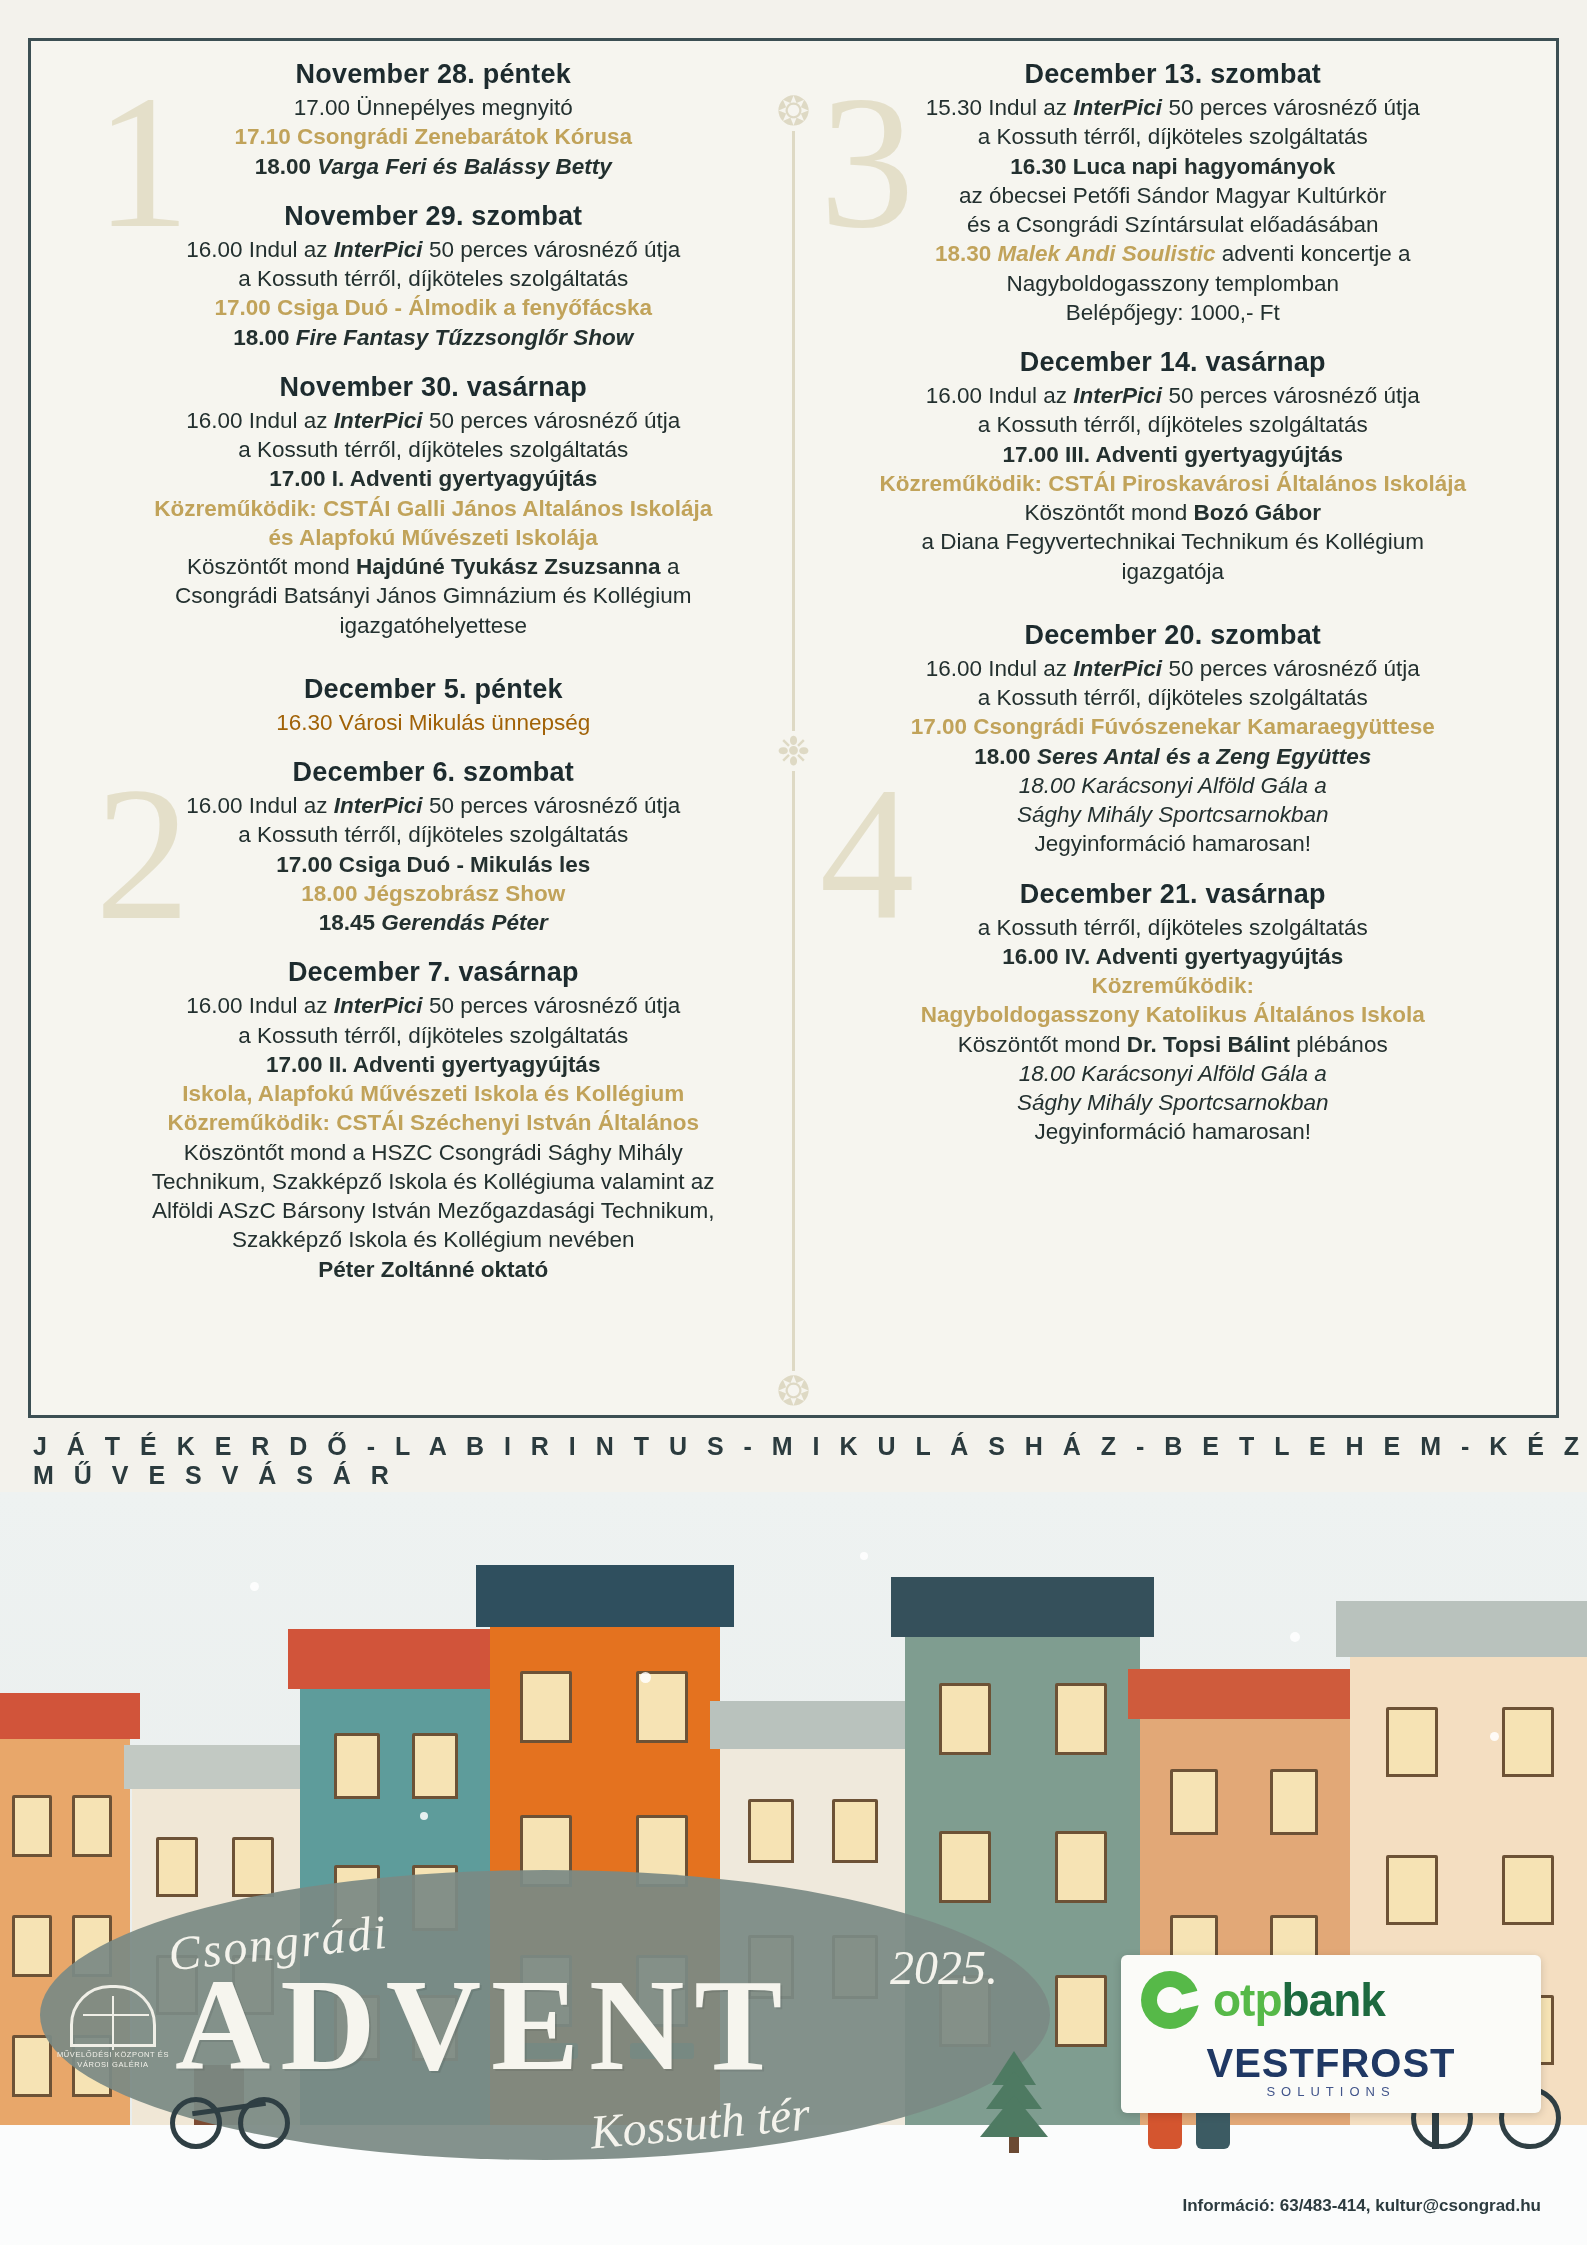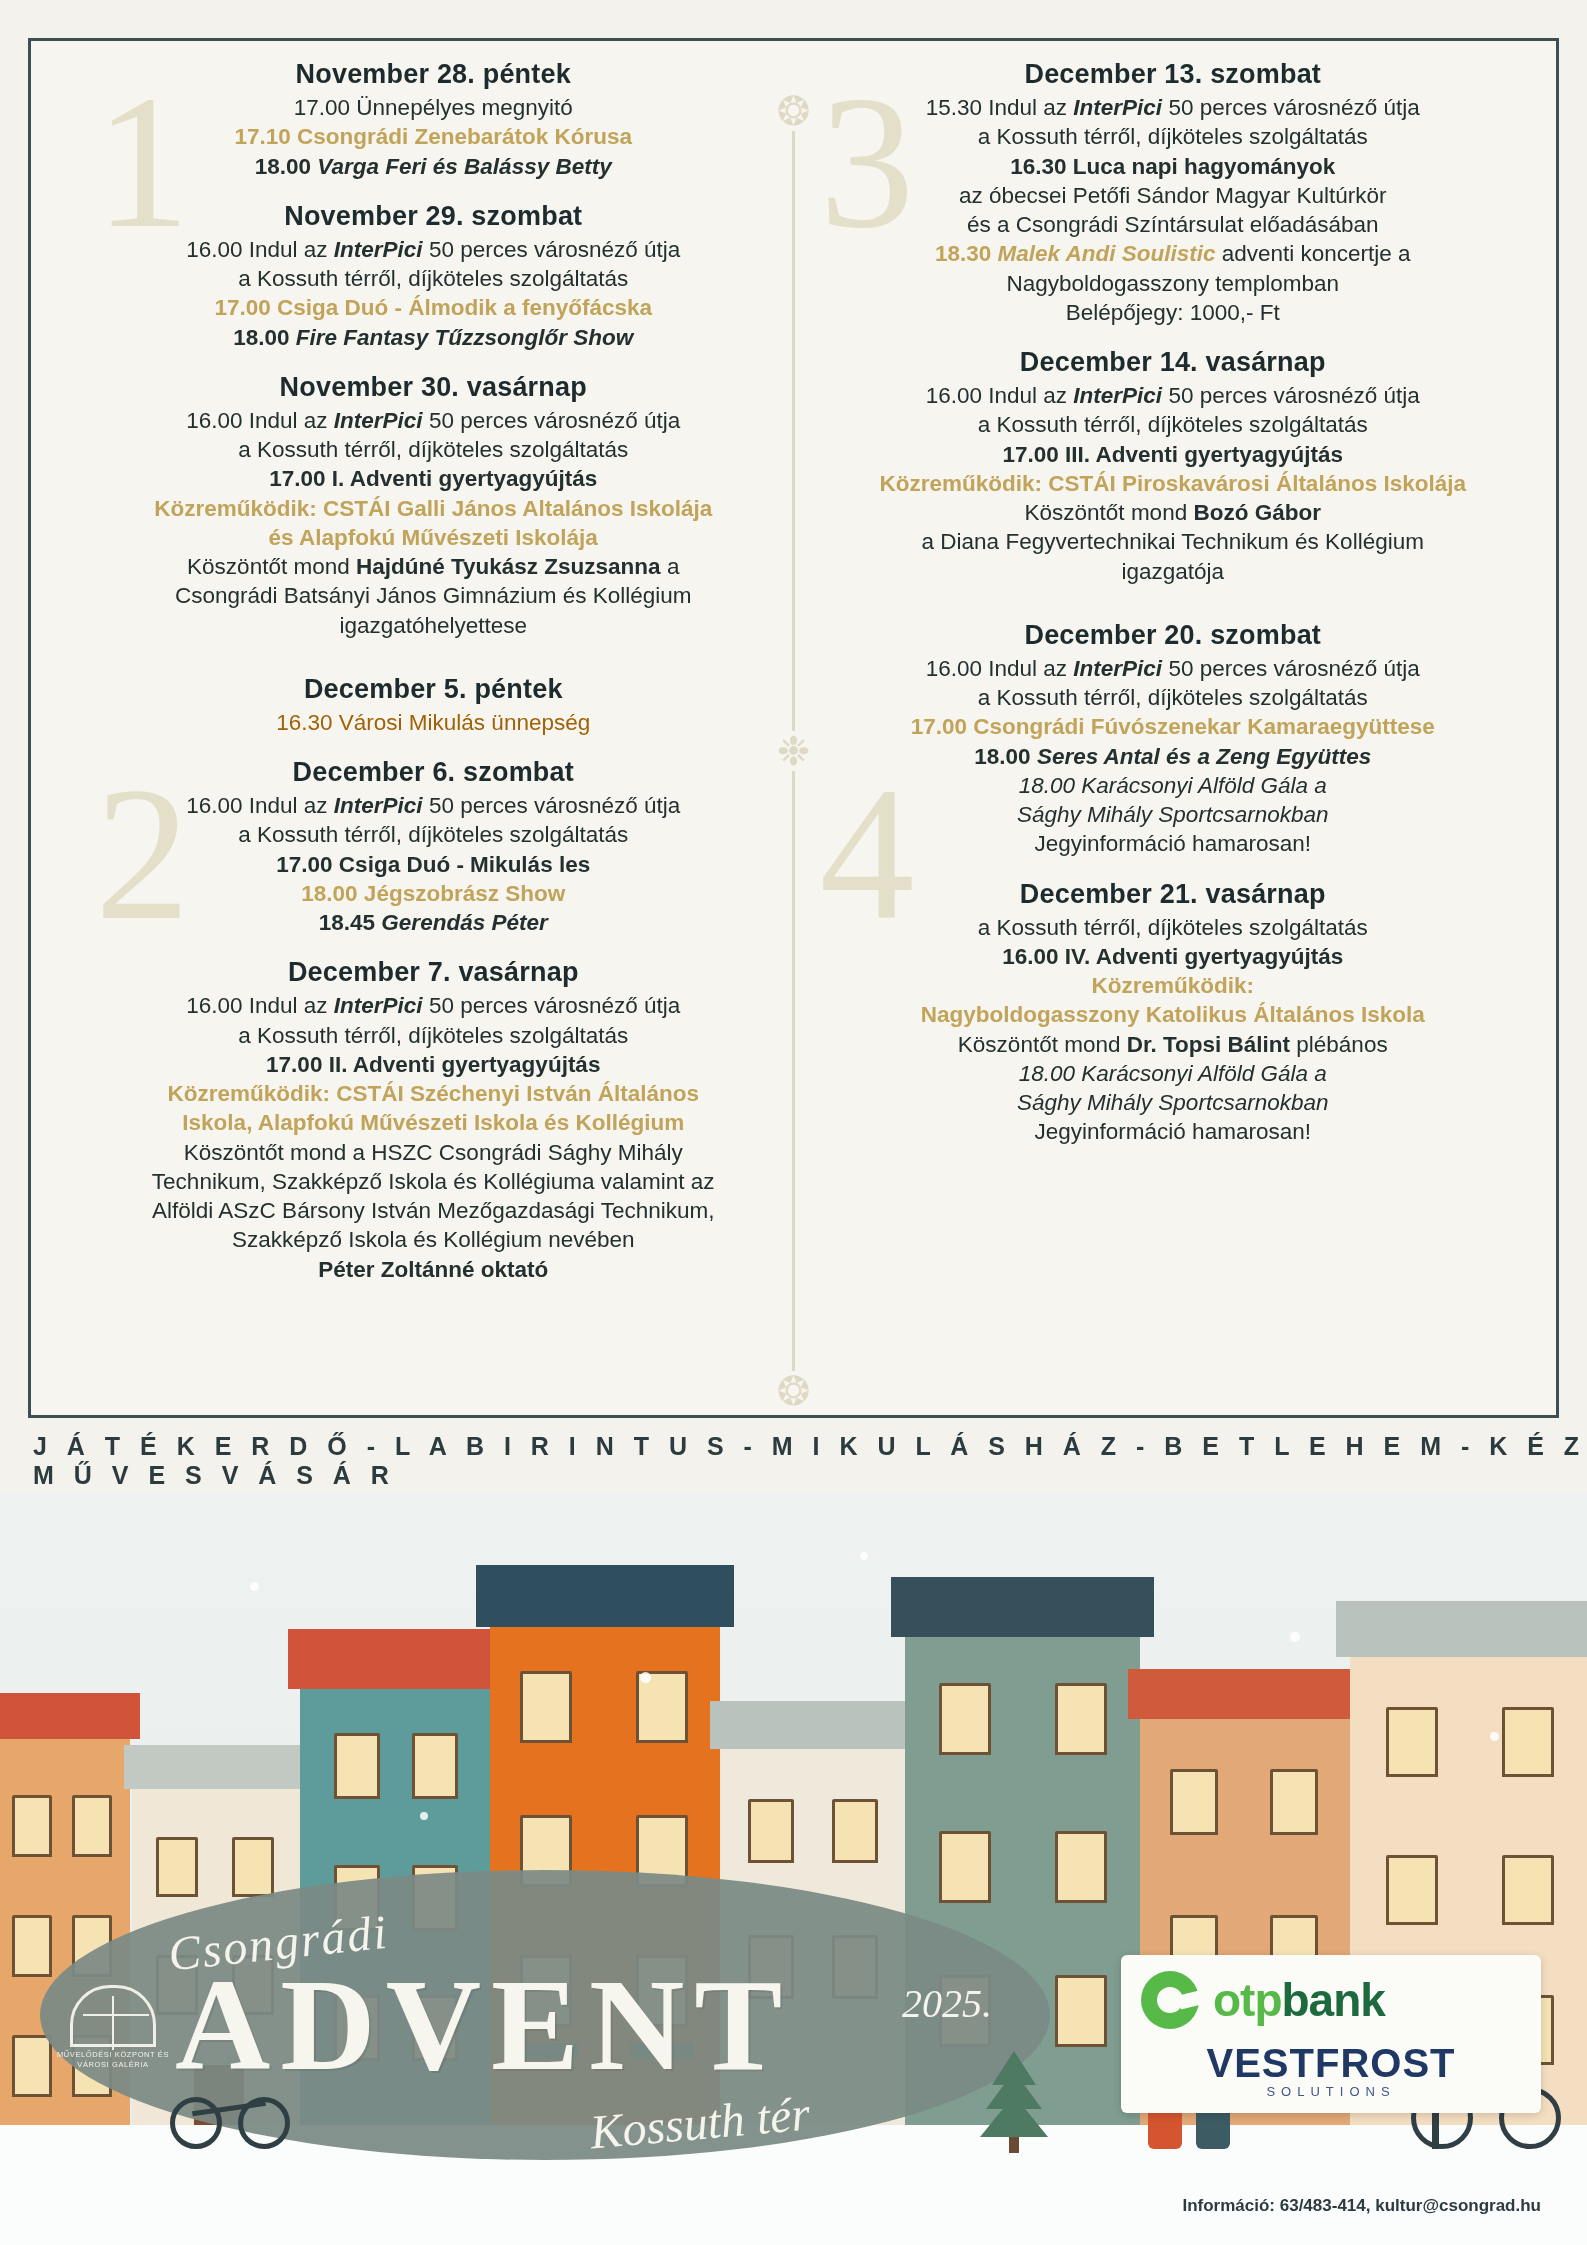--- a/index.html
+++ b/index.html
@@ -163,21 +163,21 @@
   .logo-advent {
     left: 175px; top: 1948px;
     font-size: 132px;
     font-style: normal;
     font-weight: bold;
     letter-spacing: 10px;
     font-family: "Liberation Serif", serif;
     color: #f6f5ee;
     text-shadow: 2px 2px 0 rgba(0,0,0,.08);
   }
-  .logo-year { left: 890px; top: 1980px; font-size: 40px; margin-left: 12px; }
+  .logo-year { left: 890px; top: 1940px; font-size: 48px; }
   .logo-kossuth { left: 590px; top: 2095px; font-size: 48px; transform: rotate(-5deg); }
 
   .crest {
     position: absolute; left: 52px; top: 1985px; z-index: 9;
     width: 122px; height: 110px; text-align: center; color: #f2f1ea;
   }
   .crest-box { width: 86px; height: 62px; margin: 0 auto; border: 3px solid #f0efe7; border-radius: 40px 40px 0 0; position: relative; }
   .crest-box:before {
     content:""; position:absolute; left: 50%; top: 8px; transform: translateX(-50%);
     width: 2px; height: 54px; background: #f0efe7;
@@ -306,22 +306,22 @@
       <p class="ln b">17.00 Csiga Duó - Mikulás les</p>
       <p class="ln gold">18.00 Jégszobrász Show</p>
       <p class="ln"><strong>18.45 </strong><em style="font-weight:bold">Gerendás Péter</em></p>
     </div>
 
     <div class="block">
       <div class="day-title">December 7. vasárnap</div>
       <p class="ln"><span>16.00 Indul az </span><strong><em>InterPici</em></strong><span> 50 perces városnéző útja</span></p>
       <p class="ln">a Kossuth térről, díjköteles szolgáltatás</p>
       <p class="ln b">17.00 II. Adventi gyertyagyújtás</p>
+      <p class="ln gold">Iskola, Alapfokú Művészeti Iskola és Kollégium</p>
       <p class="ln gold">Közreműködik: CSTÁI Széchenyi István Általános</p>
-      <p class="ln gold">Iskola, Alapfokú Művészeti Iskola és Kollégium</p>
       <p class="ln">Köszöntőt mond a HSZC Csongrádi Sághy Mihály</p>
       <p class="ln">Technikum, Szakképző Iskola és Kollégiuma valamint az</p>
       <p class="ln">Alföldi ASzC Bársony István Mezőgazdasági Technikum,</p>
       <p class="ln">Szakképző Iskola és Kollégium nevében</p>
       <p class="ln b">Péter Zoltánné oktató</p>
     </div>
   </div>
 
   <div class="col right">
     <div class="bignum n3">3</div>

